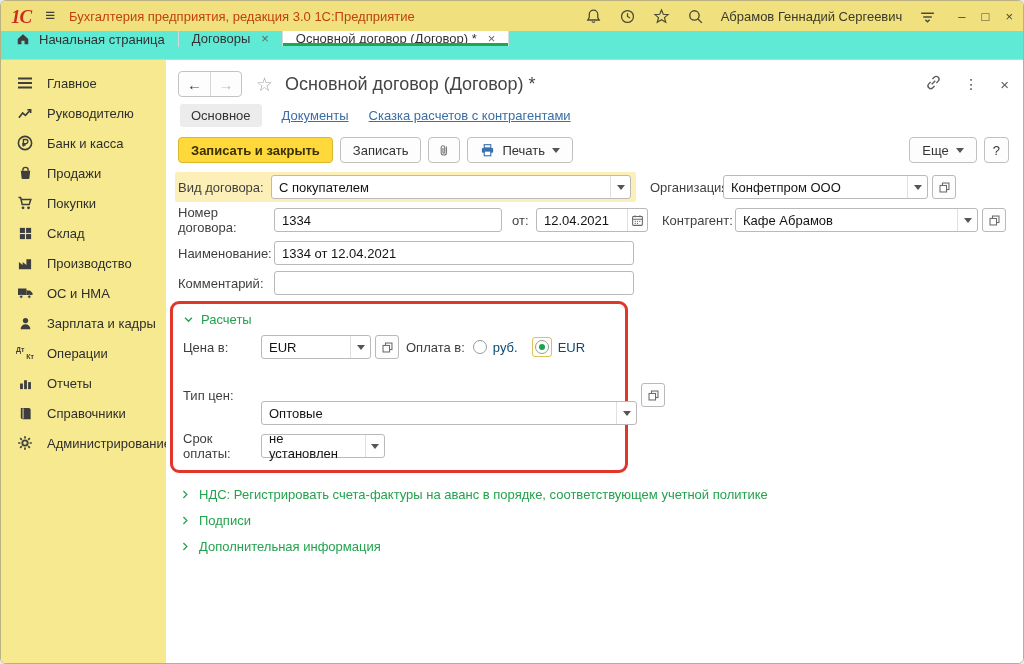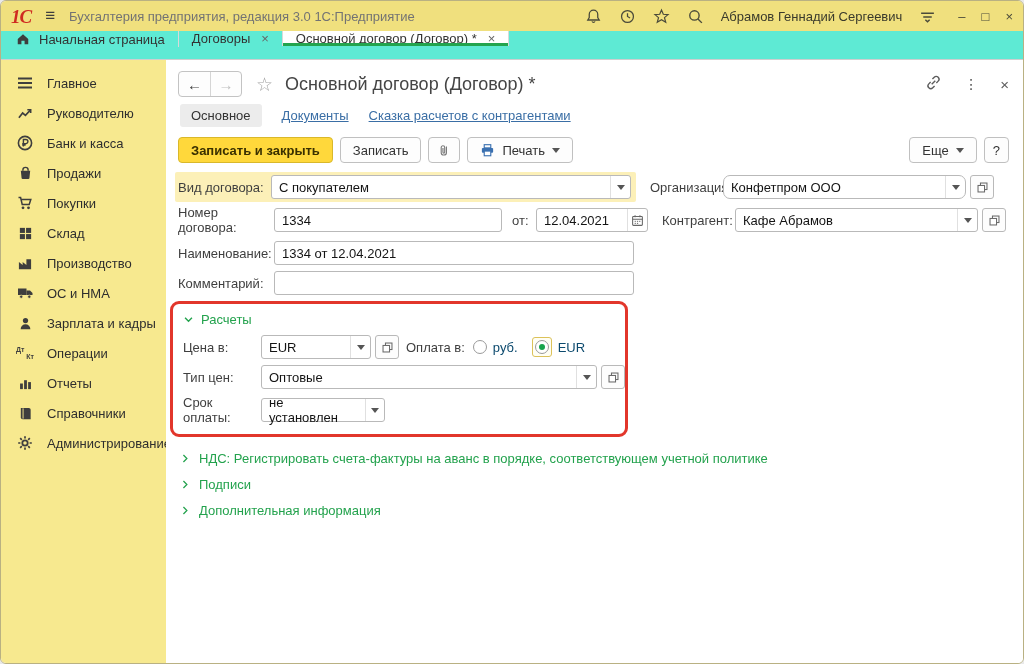--- a/index.html
+++ b/index.html
@@ -5,21 +5,21 @@
   * { margin:0; padding:0; box-sizing:border-box; }
   html,body { background:#e9e9e9; font-family:"Liberation Sans","DejaVu Sans",sans-serif; }
   .window { width:1024px; height:664px; border:1px solid #b9b182; border-radius:6px; overflow:hidden;
             background:#fff; position:relative; }
 
   
   .titlebar { height:30px; background:#f0e07e; display:flex; align-items:center; padding:0 10px; gap:10px; }
   .logo { font-family:"Liberation Serif","DejaVu Serif",serif; font-weight:700; font-style:italic;
           color:#cf2a21; font-size:19px; letter-spacing:-1px; line-height:1; }
   .hamburger { font-size:17px; color:#3e3e3e; cursor:pointer; padding:0 4px; }
-  .app-title { font-size:13px; color:#737373; }
+  .app-title { font-size:13px; color:#c2410c; }
   .tb-right { margin-left:auto; display:flex; align-items:center; gap:16px; }
   .tb-ic { width:18px; height:18px; display:flex; align-items:center; justify-content:center; cursor:pointer; }
   .user-name { font-size:13px; color:#3a3a2c; cursor:pointer; }
   .winctl { display:flex; align-items:center; gap:16px; margin-left:6px; color:#4a4a3a; }
   .winctl span { cursor:pointer; font-size:13px; }
 
   
   .tabbar { height:29px; background:#5eead4; border-bottom:1px solid #cfcfcf; display:flex; align-items:flex-start; }
   .tab { display:flex; align-items:center; gap:7px; padding:0 13px; font-size:13px; color:#333;
          border-right:1px solid #d9d9d9; cursor:pointer; position:relative; }
@@ -345,21 +345,21 @@
         <div class="hl-row">
           <span class="lbl" style="width:93px;">Вид договора:</span>
           <div class="field" style="width:360px;">
             <span>С покупателем</span>
             <span class="dd">
                 <span class="caret"></span>
               </span>
           </div>
         </div>
         <span class="lbl" style="margin-left:14px;width:73px;">Организация:</span>
-        <div class="field" style="width:243px;border-radius:7px;">
+        <div class="field" style="width:205px;">
           <span>Конфетпром ООО</span>
           <span class="dd">
               <span class="caret"></span>
             </span>
         </div>
         <span class="sqbtn">
           <svg width="13" height="13" viewBox="0 0 16 16">
               <rect x="5.5" y="2.5" width="8" height="8" fill="none" stroke="#6b6b6b" stroke-width="1.3"></rect>
               <rect x="2.5" y="5.5" width="8" height="8" fill="#fff" stroke="#6b6b6b" stroke-width="1.3"></rect>
             </svg>
@@ -439,21 +439,21 @@
           <span class="focus-box">
             <span class="radio">
                 <span class="dot"></span>
               </span>
           </span>
           <span class="rlabel">EUR</span>
         </div>
 
         <div class="row">
           <span class="lbl" style="width:78px;">Тип цен:</span>
-          <div class="field" style="width:336px;">
+          <div class="field" style="width:376px;margin-top:36px;">
             <span>Оптовые</span>
             <span class="dd">
                 <span class="caret"></span>
               </span>
           </div>
           <span class="sqbtn">
             <svg width="13" height="13" viewBox="0 0 16 16">
                 <rect x="5.5" y="2.5" width="8" height="8" fill="none" stroke="#6b6b6b" stroke-width="1.3"></rect>
                 <rect x="2.5" y="5.5" width="8" height="8" fill="#fff" stroke="#6b6b6b" stroke-width="1.3"></rect>
               </svg>

